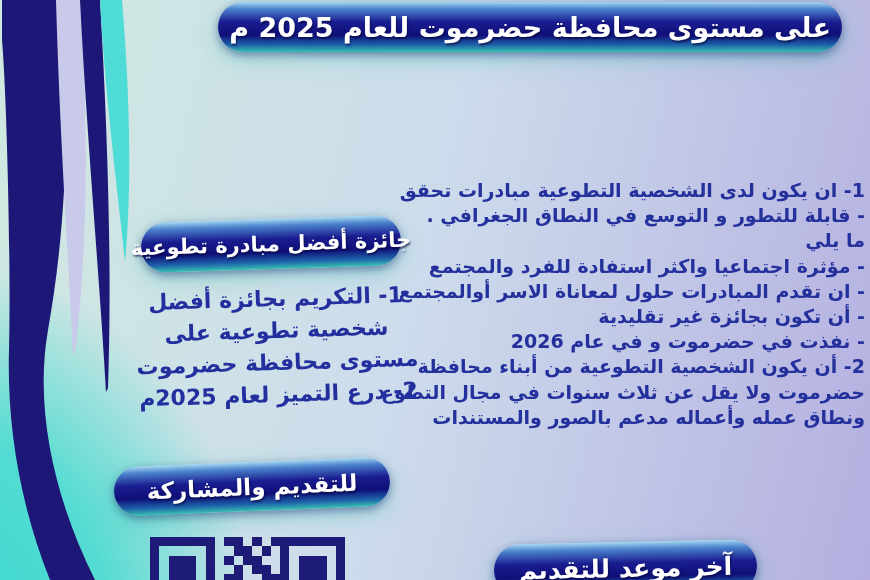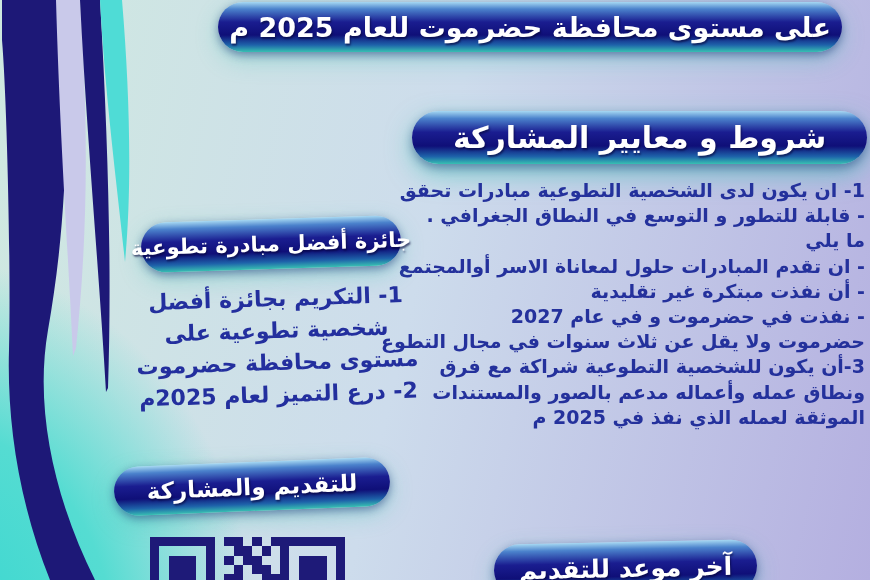--- a/index.html
+++ b/index.html
@@ -53,35 +53,32 @@
     <path fill="#1d1877" d="M 2,0 L 62,0 C 72,150 62,250 48,330 C 34,410 55,500 95,580 L 50,580 C 18,500 7,420 9,350 C 11,270 7,100 2,40 Z"></path>
     <path fill="#c9c9ea" d="M 56,0 L 80,0 C 90,145 86,252 76,348 L 73,356 C 68,250 60,140 56,0 Z"></path>
     <path fill="#1d1877" d="M 80,0 L 100,0 C 108,140 112,270 108,388 L 106,392 C 99,270 87,140 80,0 Z"></path>
     <path fill="#4fdcd6" d="M 100,0 L 122,0 C 130,95 132,188 125,262 C 117,185 105,95 100,0 Z"></path>
   </svg>
 
   <div class="pill top-banner" dir="rtl">
     <span>على مستوى محافظة حضرموت للعام 2025 م</span>
   </div>
 
-  <div class="pill section-title" dir="rtl">
-    <span>شروط و معايير المشاركة</span>
-  </div>
 
   <div class="criteria" dir="rtl">
       <div class="crit-line">1- ان يكون لدى الشخصية التطوعية مبادرات تحقق</div>
       <div class="crit-line">- قابلة للتطور و التوسع في النطاق الجغرافي .</div>
       <div class="crit-line">ما يلي</div>
+      <div class="crit-line">- مؤثرة اجتماعيا واكثر استفادة للفرد والمجتمع</div>
       <div class="crit-line">- ان تقدم المبادرات حلول لمعاناة الاسر أوالمجتمع</div>
-      <div class="crit-line">- أن نفذت مبتكرة غير تقليدية</div>
-      <div class="crit-line">- نفذت في حضرموت و في عام 2027</div>
+      <div class="crit-line">- أن تكون بجائزة غير تقليدية</div>
+      <div class="crit-line">- نفذت في حضرموت و في عام 2026</div>
+      <div class="crit-line">2- أن يكون الشخصية التطوعية من أبناء محافظة</div>
       <div class="crit-line">حضرموت ولا يقل عن ثلاث سنوات في مجال التطوع</div>
-      <div class="crit-line">3-أن يكون للشخصية التطوعية شراكة مع فرق</div>
       <div class="crit-line">ونطاق عمله وأعماله مدعم بالصور والمستندات</div>
-      <div class="crit-line">الموثقة لعمله الذي نفذ في 2025 م</div>
     </div>
 
   <div class="pill award-pill" dir="rtl">
     <span>جائزة أفضل مبادرة تطوعية</span>
   </div>
 
   <div class="award-text" dir="rtl">
       <div class="award-line">1- التكريم بجائزة أفضل</div>
       <div class="award-line">شخصية تطوعية على</div>
       <div class="award-line">مستوى محافظة حضرموت</div>

